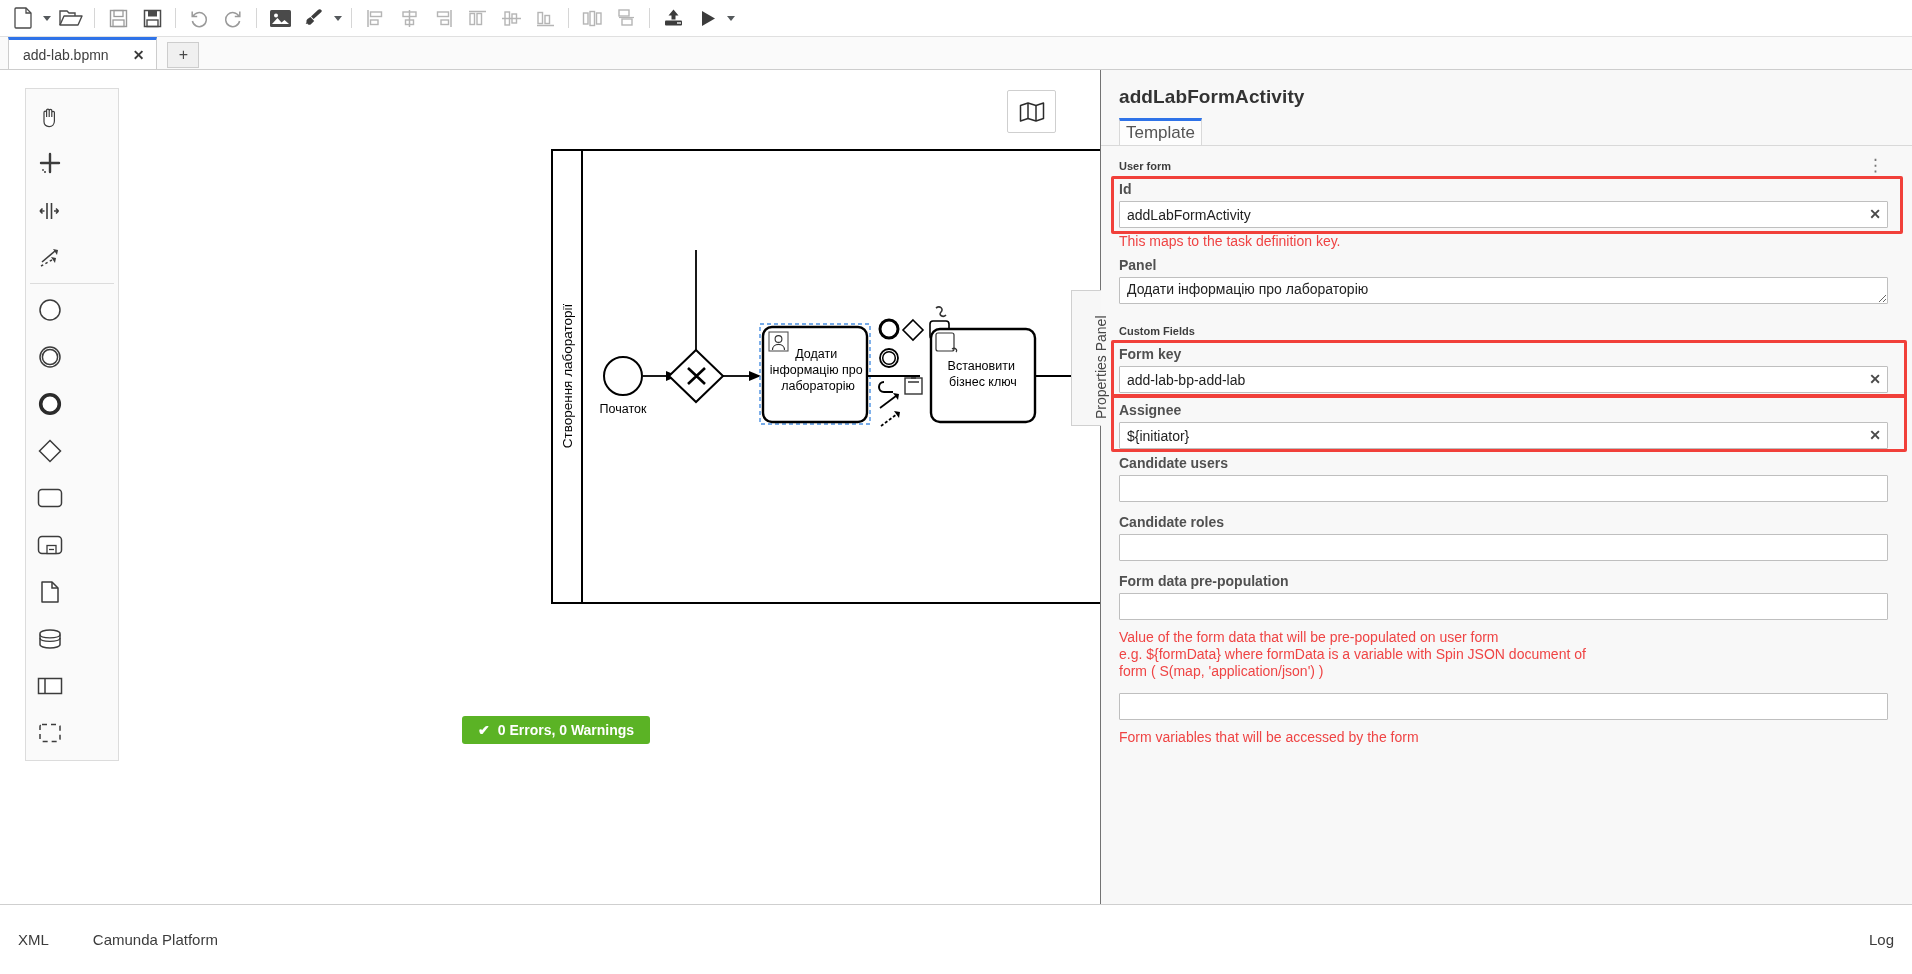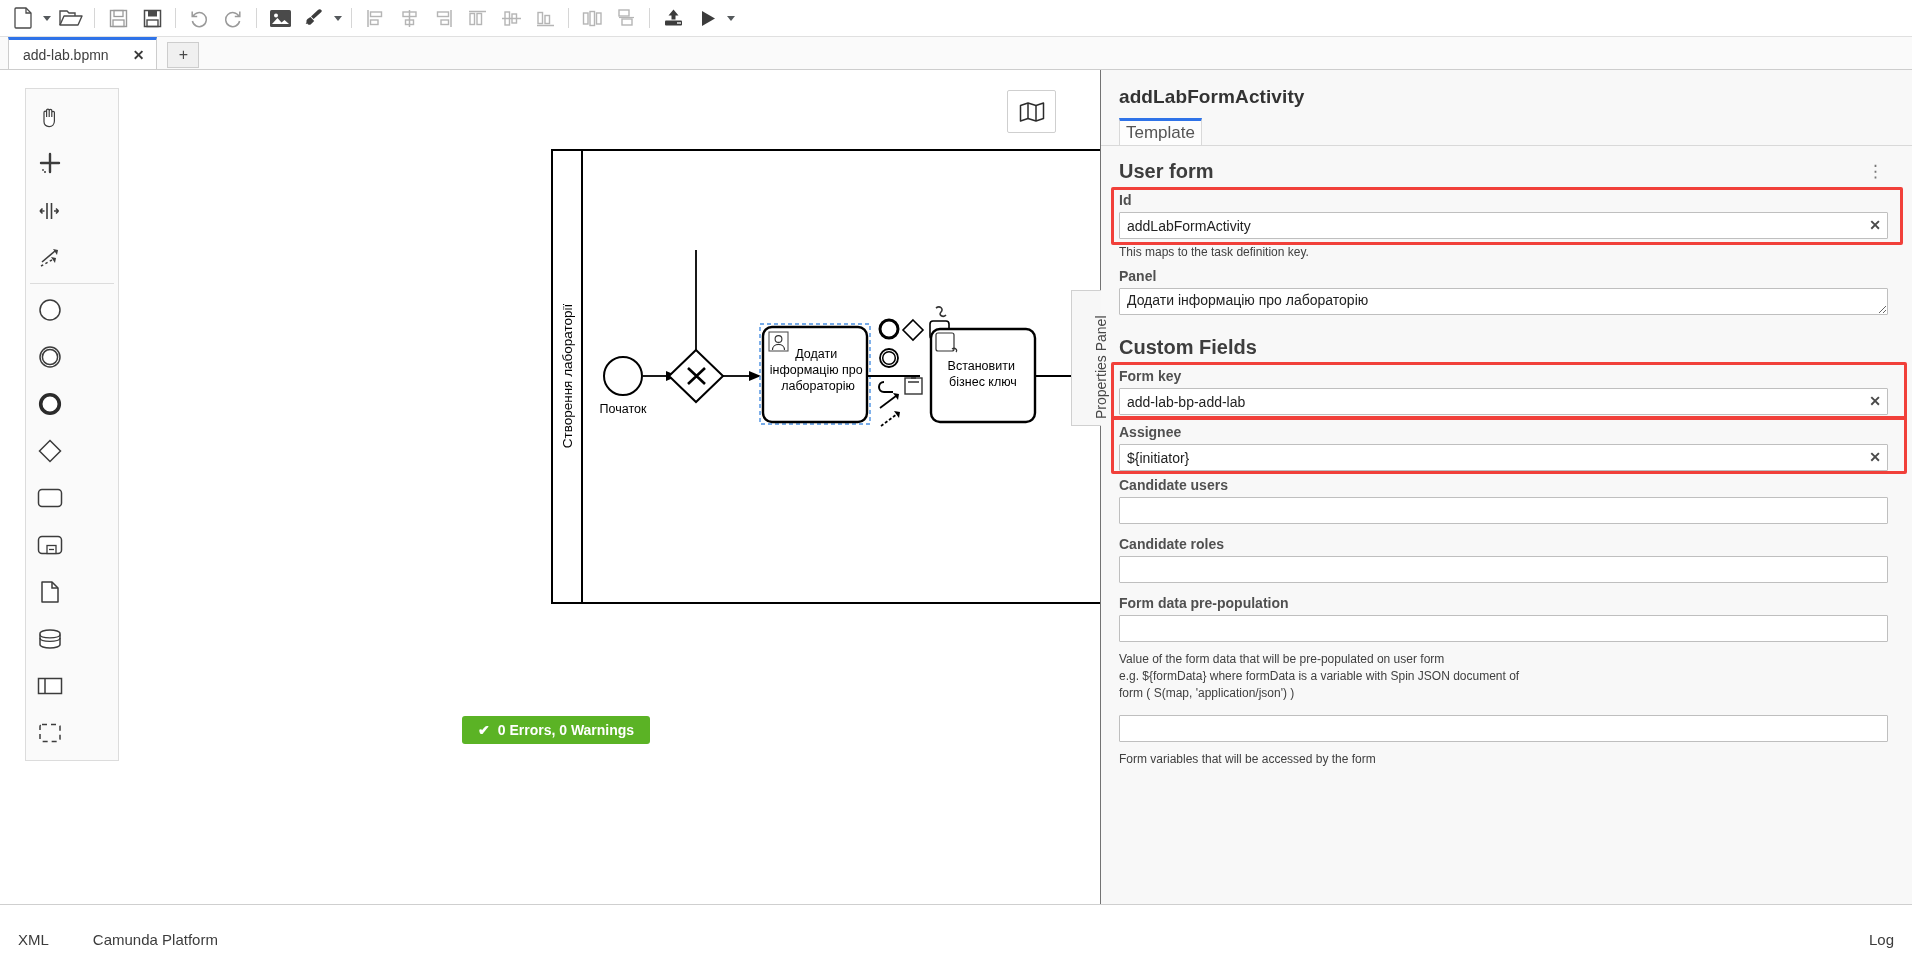--- a/index.html
+++ b/index.html
@@ -108,38 +108,38 @@
   .props-tabs { display:flex; padding-left:18px; border-bottom:1px solid #d9d9d9; }
   .props-tab {
     height:27px; padding:0 6px; background:#fdfdfd;
     border:1px solid #d9d9d9; border-bottom:none; border-top:3px solid #2f73e8;
     font-size:17px; color:#555; display:flex; align-items:center; cursor:pointer;
   }
   .section-head {
     display:flex; align-items:center; justify-content:space-between;
     padding:14px 24px 6px 18px;
   }
-  .section-head h3 { margin:0; font-size:20px; font-weight:bold; color:#3d3d3d; }
+  .section-head h3 { margin:0; font-size:11px; font-weight:bold; color:#3d3d3d; }
   .kebab { cursor:pointer; line-height:4px; color:#777; font-size:17px; padding:2px 4px; letter-spacing:0; }
 
   .field { padding:3px 24px 3px 18px; position:relative; }
   .field label { display:block; font-size:14px; font-weight:bold; color:#505050; margin-bottom:4px; }
   .field .inp-wrap { position:relative; }
   .field input, .field textarea {
     width:100%; height:27px; padding:3px 26px 3px 7px;
     border:1px solid #bfbfbf; background:#fff;
     font-size:14px; color:#222; font-family:"Liberation Sans", sans-serif;
     border-radius:1px; outline:none;
   }
   .field textarea { height:27px; resize:vertical; overflow:hidden; padding-right:20px; }
   .clear-x {
     position:absolute; right:7px; top:5px; font-size:14px; color:#4a4a4a;
     cursor:pointer; font-weight:bold; line-height:17px;
   }
-  .hint { font-size:12px; color:#404040; padding:2px 24px 4px 18px; line-height:17px; }
+  .hint { font-size:14px; color:#ef4444; padding:2px 24px 4px 18px; line-height:17px; }
   .highlight-box {
     position:absolute; border:3px solid #f1403a; border-radius:2px; pointer-events:none; z-index:5;
   }
 
   
   .footer {
     position:absolute; left:0; top:904px; width:1912px; height:70px;
     background:#fff; border-top:1px solid #cfcfcf;
     display:flex; align-items:center; justify-content:space-between;
     padding:0 18px; font-size:15px; color:#3c3c3c;

